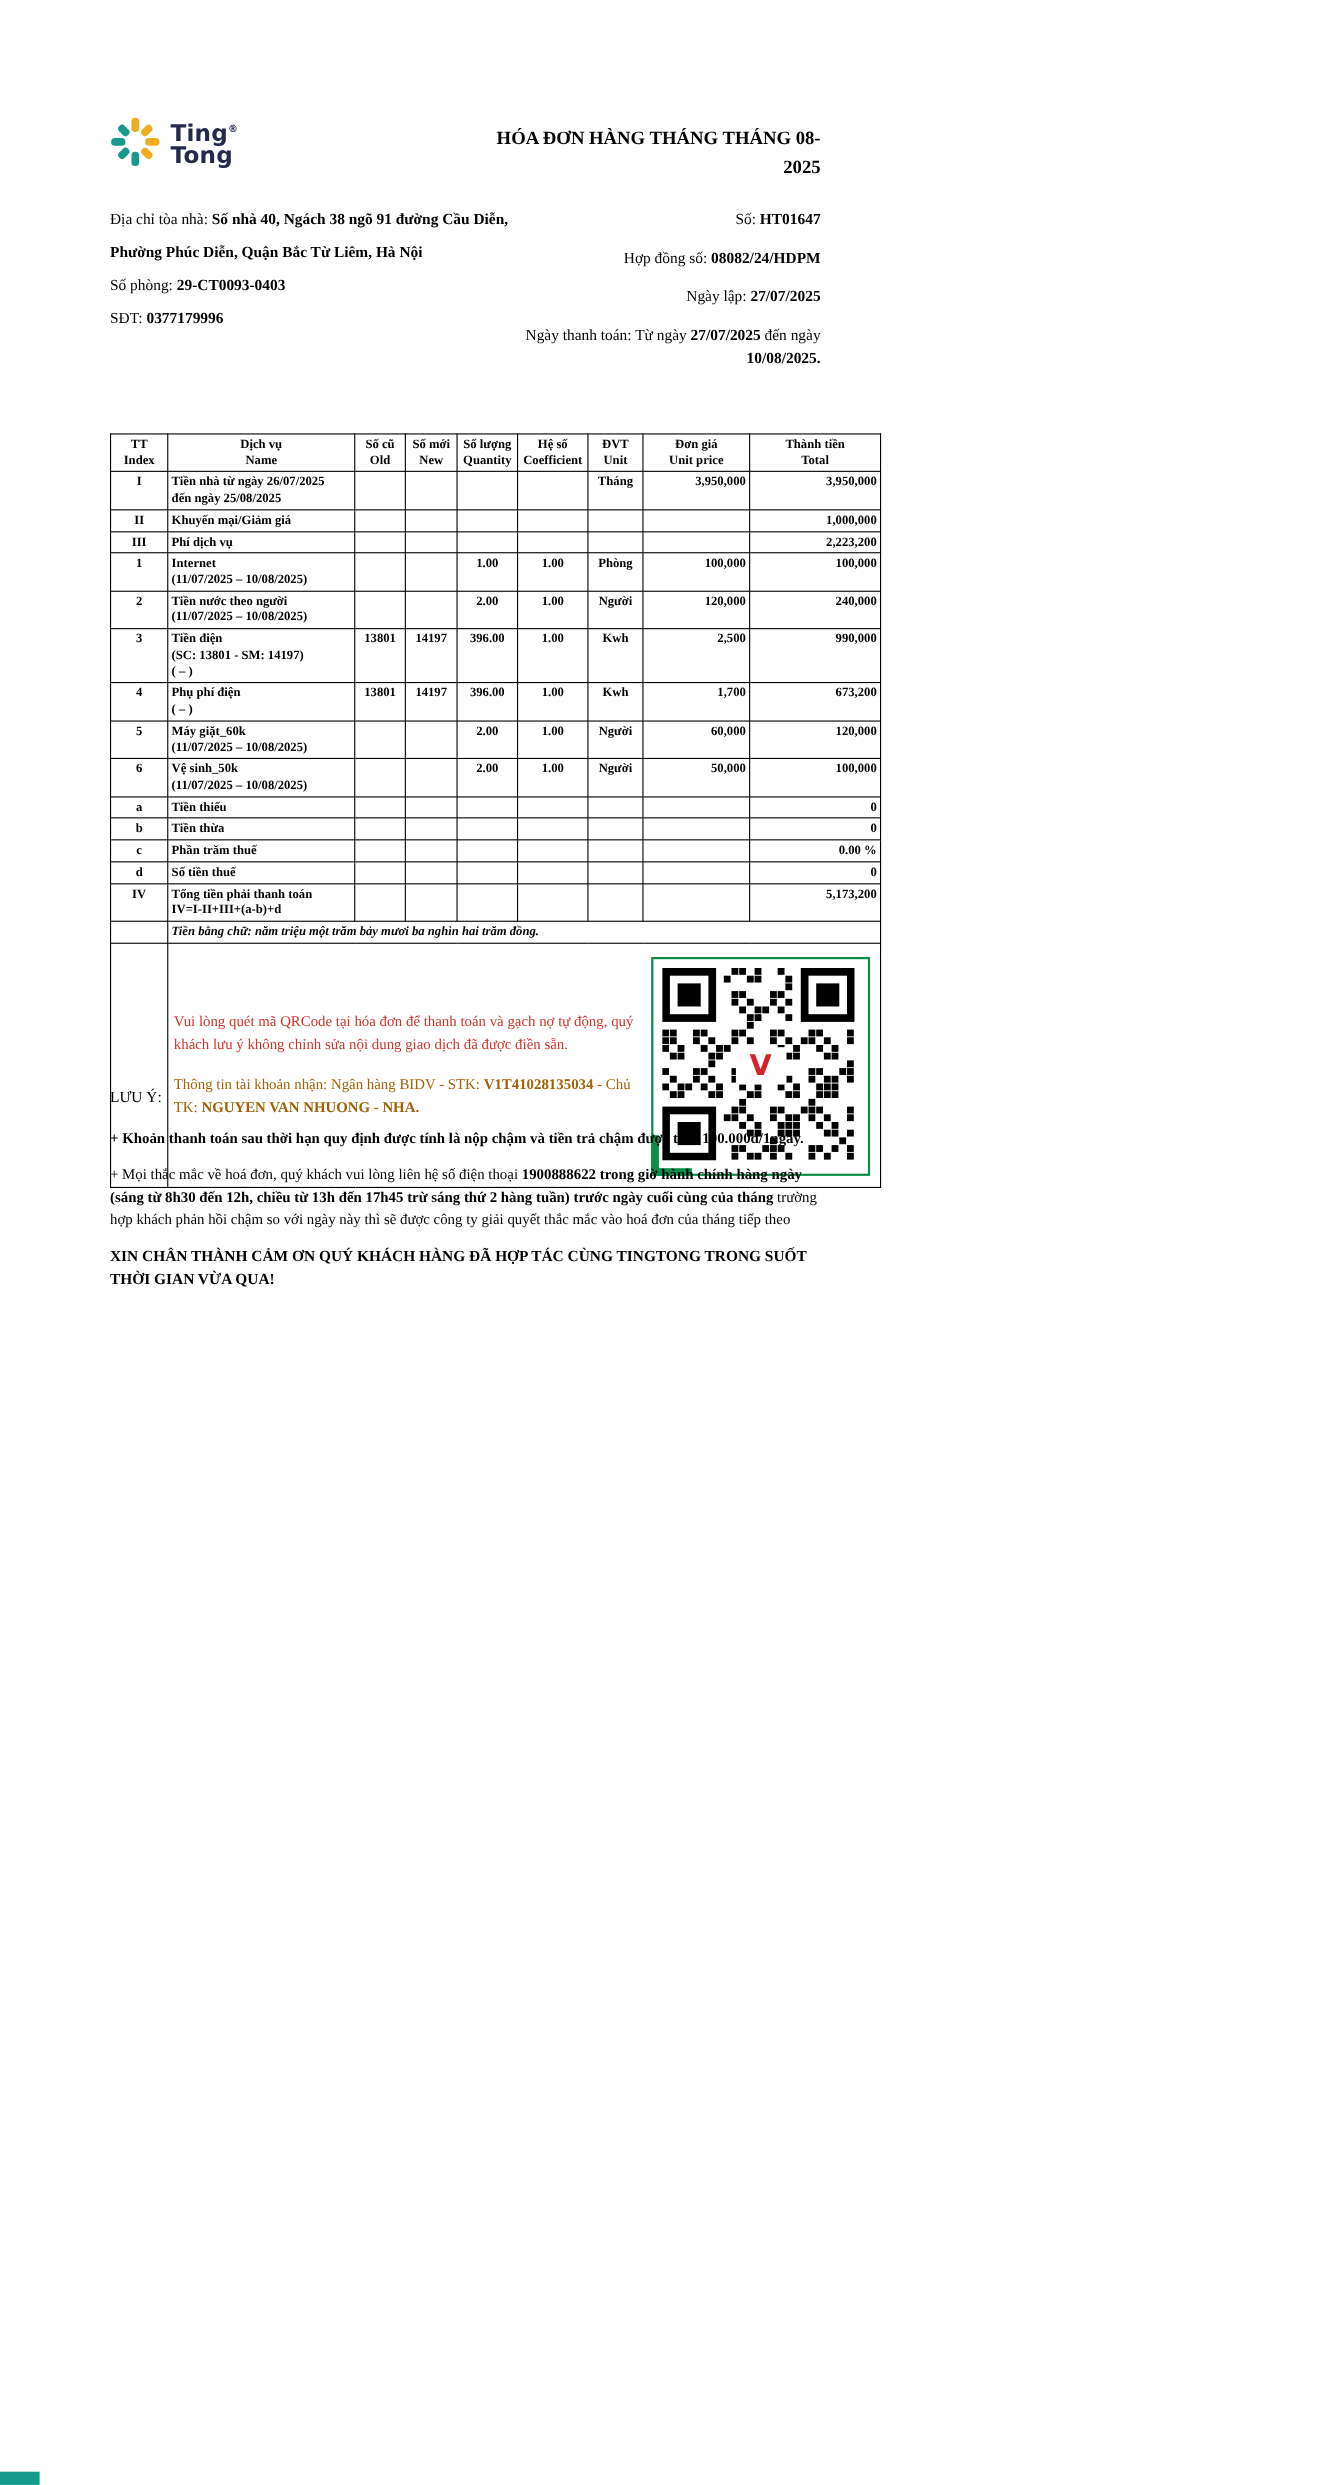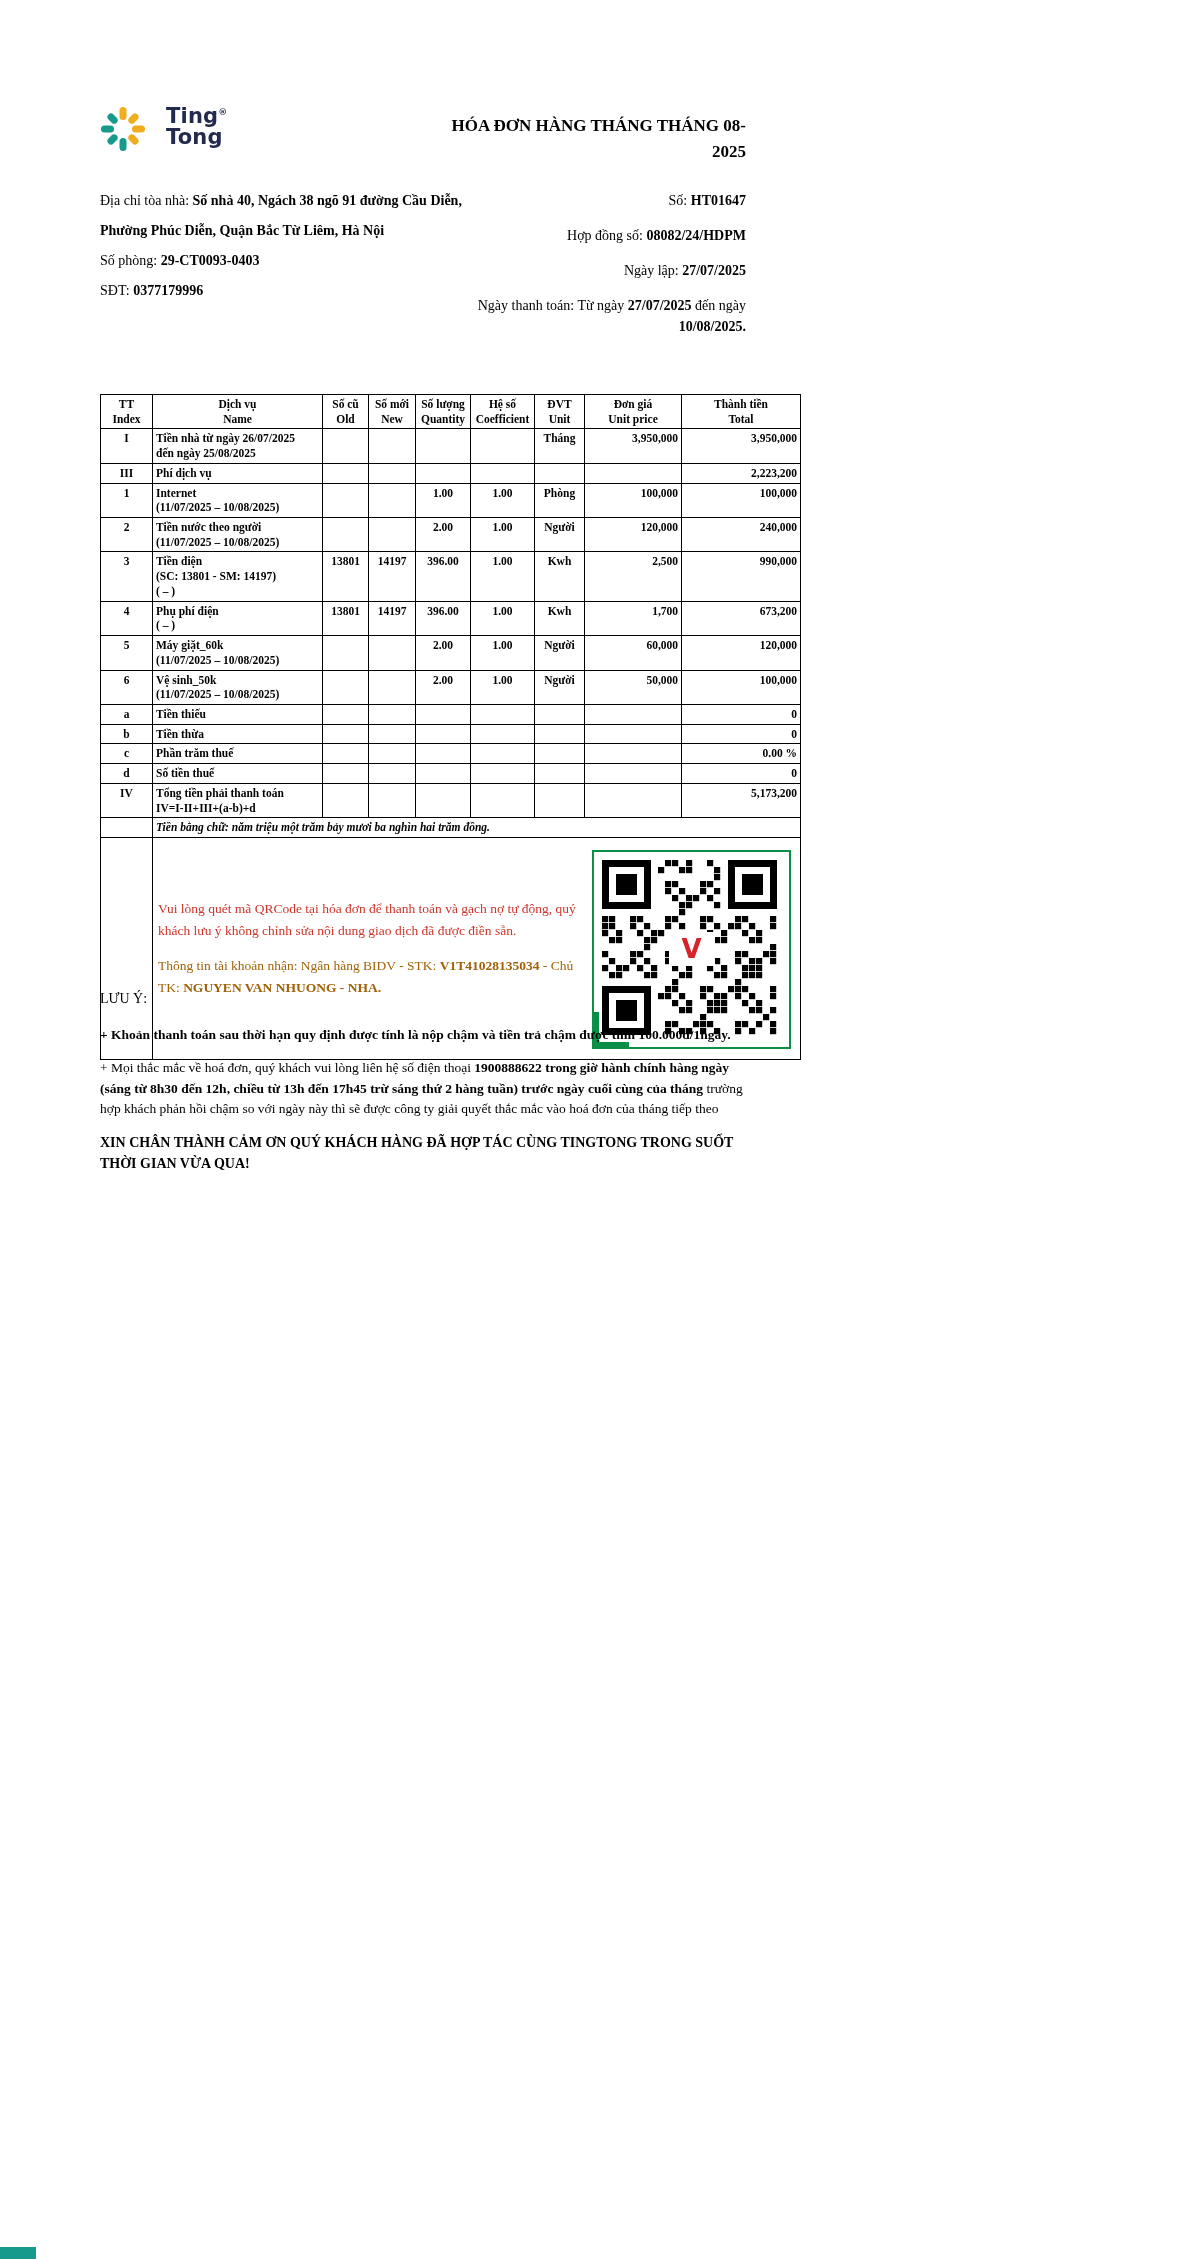--- a/index.html
+++ b/index.html
@@ -1,21 +1,21 @@
 <!DOCTYPE html>
 <html><head>
 <meta charset="utf-8">
 <style>
   html,body{margin:0;padding:0}
   body{width:1200px;height:2259px;position:relative;background:#ffffff;overflow:hidden;
        font-family:"Liberation Serif","DejaVu Serif",serif;color:#000}
   .page{position:absolute;inset:0}
 
   
-  .logo{position:absolute;left:100px;top:106px;display:flex;align-items:flex-start;gap:20px}
+  .logo{position:absolute;left:100px;top:106px;display:flex;align-items:flex-end;gap:9px}
   .logo-text{font-family:"DejaVu Sans",sans-serif;font-weight:bold;color:#232a4d;
              font-size:21px;line-height:.98;letter-spacing:.2px}
   .logo-text .reg{font-size:9px;vertical-align:super}
   .title{position:absolute;left:440px;top:113px;width:306px;text-align:right;
          font-weight:bold;font-size:17px;line-height:1.5}
 
   
   .meta-left{position:absolute;left:100px;top:186px;width:378px;font-size:14px;line-height:30px}
   .meta-right{position:absolute;left:446px;top:190px;width:300px;text-align:right;
               font-size:14px;line-height:21px}
@@ -157,20 +157,33 @@
             <div>Tiền nhà từ ngày 26/07/2025</div>
             <div>đến ngày 25/08/2025</div>
           </td>
           <td class="c-old"></td>
           <td class="c-new"></td>
           <td class="c-qty"></td>
           <td class="c-coef"></td>
           <td class="c-unit">Tháng</td>
           <td class="c-price">3,950,000</td>
           <td class="c-total">3,950,000</td>
+        </tr>
+        <tr>
+          <td class="c-idx">II</td>
+          <td class="c-name">
+            <div>Khuyến mại/Giảm giá</div>
+          </td>
+          <td class="c-old"></td>
+          <td class="c-new"></td>
+          <td class="c-qty"></td>
+          <td class="c-coef"></td>
+          <td class="c-unit"></td>
+          <td class="c-price"></td>
+          <td class="c-total">1,000,000</td>
         </tr>
         <tr>
           <td class="c-idx">III</td>
           <td class="c-name">
             <div>Phí dịch vụ</div>
           </td>
           <td class="c-old"></td>
           <td class="c-new"></td>
           <td class="c-qty"></td>
           <td class="c-coef"></td>

